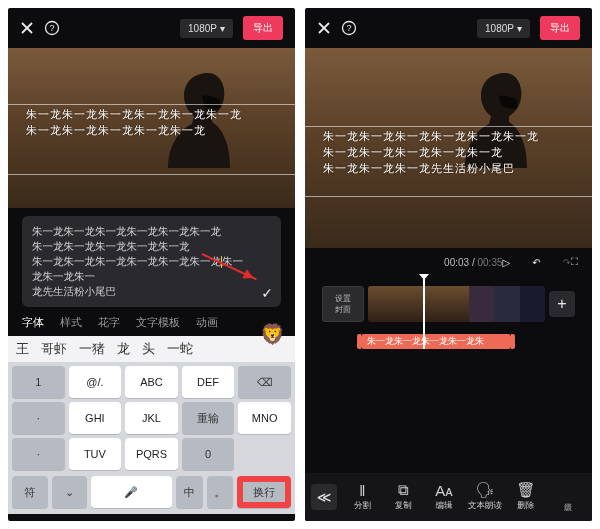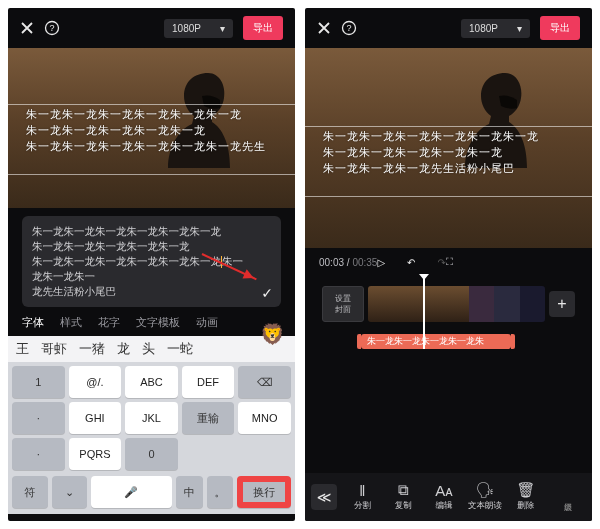--- a/index.html
+++ b/index.html
@@ -1,21 +1,21 @@
 <!DOCTYPE html>
 <html><head>
 <meta charset="utf-8">
 <style>
 *{box-sizing:border-box;margin:0;padding:0;font-family:-apple-system,BlinkMacSystemFont,"Segoe UI",sans-serif}
 body{background:#fff;width:600px;height:529px;display:flex;gap:10px;padding:8px}
 .pane{flex:1;background:#0c0c0e;border-radius:2px;overflow:hidden;display:flex;flex-direction:column;position:relative}
 .topbar{height:40px;display:flex;align-items:center;padding:0 12px;gap:10px}
 .topbar .sp{flex:1}
 .ic{display:inline-flex;align-items:center;justify-content:center;color:#e8e8e8}
-.resbtn{background:#2a2a2e;color:#ddd;font-size:10px;padding:4px 8px;border-radius:3px;display:flex;align-items:center;gap:19px}
+.resbtn{background:#2a2a2e;color:#ddd;font-size:10px;padding:4px 8px;border-radius:3px;display:flex;align-items:center;gap:3px}
 .export{background:#ef3a5d;color:#fff;font-size:10px;padding:5px 10px;border-radius:3px}
 .preview{position:relative;background:linear-gradient(180deg,#7a5a3b 0%,#5a4028 45%,#3a2a1a 100%);overflow:hidden}
 .pane1 .preview{height:160px}
 .pane2 .preview{height:200px}
 .silh{position:absolute;right:20%;top:10px;width:90px;height:120px}
 .overlay{position:absolute;left:0;right:0;color:#fff;font-size:11px;line-height:16px;text-align:left;padding:0 18px;letter-spacing:1px;font-weight:500;text-shadow:0 0 2px rgba(0,0,0,.6)}
 .pane1 .overlay{top:58px}
 .pane2 .overlay{top:80px}
 .hline{position:absolute;left:0;right:0;height:1px;background:rgba(255,255,255,.55)}
 .hline.t{}
@@ -29,21 +29,21 @@
 .check{position:absolute;right:8px;bottom:6px;color:#f1f1f1;font-size:14px}
 .tabs{display:flex;gap:16px;padding:8px 14px 6px;color:#9a9aa0;font-size:11px}
 .tabs .act{color:#fff}
 .kbsug{background:#f3f3f5;display:flex;align-items:center;padding:4px 8px;gap:12px;color:#333;font-size:13px;position:relative}
 .kbsug .em{position:absolute;right:10px;top:-14px;font-size:20px}
 .kb{background:#d5d7dc;padding:4px 4px 6px;display:grid;grid-template-columns:repeat(5,1fr);gap:4px}
 .key{background:#fff;border-radius:4px;height:32px;display:flex;align-items:center;justify-content:center;font-size:11px;color:#222;box-shadow:0 1px 0 rgba(0,0,0,.15)}
 .key.gr{background:#b6bac2;color:#333}
 .key.enter{border:6px solid #ef4444}
 .bottomrow{display:grid;grid-template-columns:0.8fr 0.8fr 1.8fr 0.6fr 0.6fr 1.2fr;gap:4px}
-.timebar{display:flex;align-items:center;justify-content:flex-start;color:#bfbfc4;font-size:10px;padding:8px 14px}
+.timebar{display:flex;align-items:center;justify-content:flex-end;color:#bfbfc4;font-size:10px;padding:8px 14px}
 .timebar .ctr{display:flex;gap:22px;align-items:center;color:#e8e8e8}
 .tl{padding:6px 0 0;position:relative}
 .trk{display:flex;align-items:center;gap:4px;padding:4px 17px}
 .cover{width:42px;height:36px;background:#2b2b2e;border:1px solid #3a3a3e;border-radius:3px;color:#bdbdc0;font-size:8px;display:flex;align-items:center;justify-content:center;text-align:center}
 .thumbs{display:flex;gap:0;flex:1;height:36px;overflow:hidden;border-radius:3px}
 .th{flex:1;background:linear-gradient(180deg,#6b4d30,#2f2116)}
 .addbtn{width:26px;height:26px;background:#2a2a2e;border-radius:4px;color:#e8e8e8;display:flex;align-items:center;justify-content:center;font-size:16px}
 .texttrk{margin:8px 10px 0 56px;height:15px;background:#ec6a56;border-radius:3px;color:#fff;font-size:9px;display:flex;align-items:center;padding:0 6px;width:150px;position:relative}
 .texttrk:before{content:"";position:absolute;left:-4px;top:0;bottom:0;width:4px;background:#ec6a56;border-radius:2px 0 0 2px}
 .texttrk:after{content:"";position:absolute;right:-4px;top:0;bottom:0;width:4px;background:#ec6a56;border-radius:0 2px 2px 0}
@@ -84,21 +84,20 @@
         <svg viewBox="0 0 90 120">
           <path d="M60 15 C72 15 78 28 76 40 C75 48 70 55 64 58 L64 64 C74 70 82 85 82 110 L20 110 C20 90 30 72 44 66 L46 58 C40 54 36 46 36 38 C36 24 46 15 60 15 Z" fill="#1a1410"></path>
           <path d="M54 38 Q64 36 72 42 L72 50 Q64 52 56 48 Z" fill="#0a0806"></path>
         </svg>
       </div>
     <div class="hline t"></div>
     <div class="hline b"></div>
     <div class="overlay">
       <div>朱一龙朱一龙朱一龙朱一龙朱一龙朱一龙</div>
       <div>朱一龙朱一龙朱一龙朱一龙朱一龙</div>
-      <div>朱一龙朱一龙朱一龙朱一龙朱一龙朱一龙先生</div>
     </div>
   </div>
   <div class="inputbox">
     <div>朱一龙朱一龙朱一龙朱一龙朱一龙朱一龙</div>
     <div>朱一龙朱一龙朱一龙朱一龙朱一龙</div>
     <div><span>朱一龙朱一龙朱一龙朱一龙朱一龙朱一龙</span><span class="caret"></span><span>朱一龙朱一龙朱一</span></div>
     <div>龙先生活粉小尾巴</div>
     <span class="check">✓</span>
     <div class="arrow"></div>
   </div>
@@ -123,20 +122,21 @@
     <span class="key">@/.</span>
     <span class="key">ABC</span>
     <span class="key">DEF</span>
     <span class="key gr">⌫</span>
     <span class="key gr">·</span>
     <span class="key">GHI</span>
     <span class="key">JKL</span>
     <span class="key gr">重输</span>
     <span class="key">MNO</span>
     <span class="key gr">·</span>
+    <span class="key">TUV</span>
     <span class="key">PQRS</span>
     <span class="key gr">0</span>
   </div>
   <div class="kb bottomrow" style="padding-top:0">
     <span class="key gr">符</span>
     <span class="key gr">⌄</span>
     <span class="key">🎤</span>
     <span class="key gr">中</span>
     <span class="key gr">。</span>
     <span class="key gr enter">换行</span>

